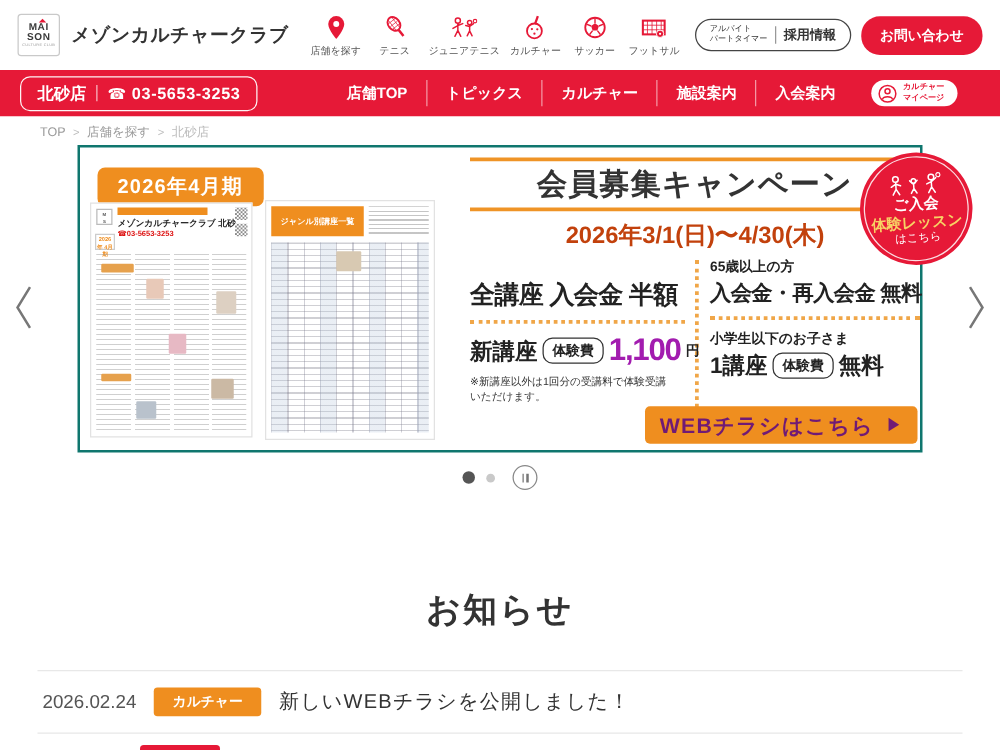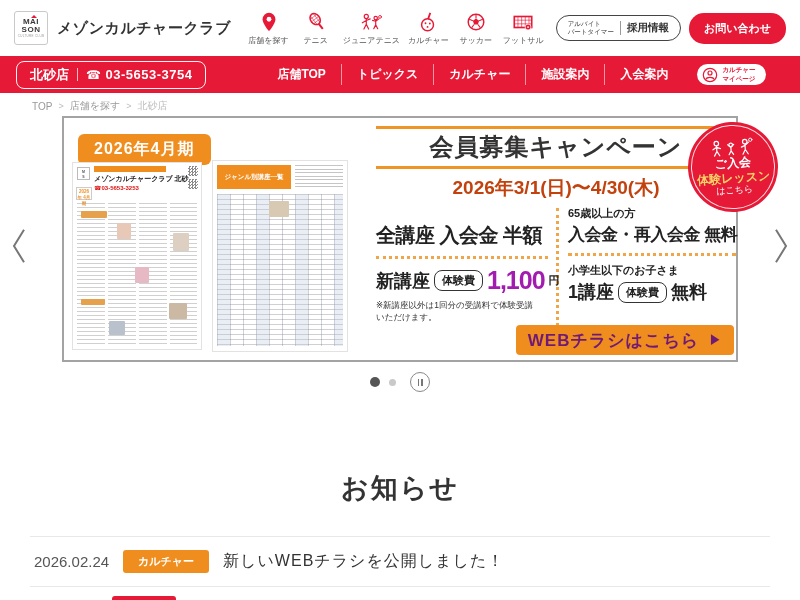--- a/index.html
+++ b/index.html
@@ -52,21 +52,21 @@
 
   
   .breadcrumb { position:absolute; top:99px; left:32px; font-size:10px; color:#aaa;
     display:flex; gap:6px; align-items:center; }
   .crumb { color:#999; cursor:pointer; }
   .crumb.current { color:#bbb; cursor:default; }
   .crumb-sep { color:#bbb; font-size:9px; }
 
   
   .banner { position:absolute; top:116px; left:62px; width:676px; height:246px;
-    border:2px solid #a3a3a3; background:#fff; }
+    border:2px solid #0f766e; background:#fff; }
   .period-label { position:absolute; left:14px; top:16px; background:#ef8e1f; color:#fff;
     font-size:16px; font-weight:bold; padding:5px 16px; border-radius:6px; letter-spacing:1px; }
   .flyer { position:absolute; background:#fff; border:1px solid #e2e2e2; overflow:hidden; cursor:pointer; }
   .flyer1 { left:8px; top:44px; width:130px; height:188px; }
   .flyer2 { left:148px; top:42px; width:136px; height:192px; }
   .f1-logo { position:absolute; left:4px; top:4px; width:13px; height:13px; border:1px solid #bbb;
     font-size:3.5px; font-weight:bold; color:#555; text-align:center; line-height:1.4; padding-top:2px; }
   .f1-orangebar { position:absolute; left:21px; top:3px; width:72px; height:6px; background:#ef8e1f; }
   .f1-title { position:absolute; left:21px; top:11px; font-size:7px; font-weight:bold; color:#222; white-space:nowrap; }
   .f1-phone { position:absolute; left:21px; top:21px; font-size:6px; font-weight:bold; color:#d11; }
@@ -240,21 +240,21 @@
     </div>
     <button class="contact-btn">お問い合わせ</button>
   </div>
 
   <div class="navbar">
     <div class="store-pill">
       <span class="store-name">北砂店</span>
       <span class="store-sep"></span>
       <span class="store-phone">
           <span class="phone-ic">☎</span>
-          <span>03-5653-3754</span>
+          <span>03-5653-3253</span>
         </span>
     </div>
     <div class="nav-links">
       <span class="nav-link">店舗TOP</span>
       <span class="nav-link">トピックス</span>
       <span class="nav-link">カルチャー</span>
       <span class="nav-link">施設案内</span>
       <span class="nav-link">入会案内</span>
     </div>
     <div class="mypage-pill">

